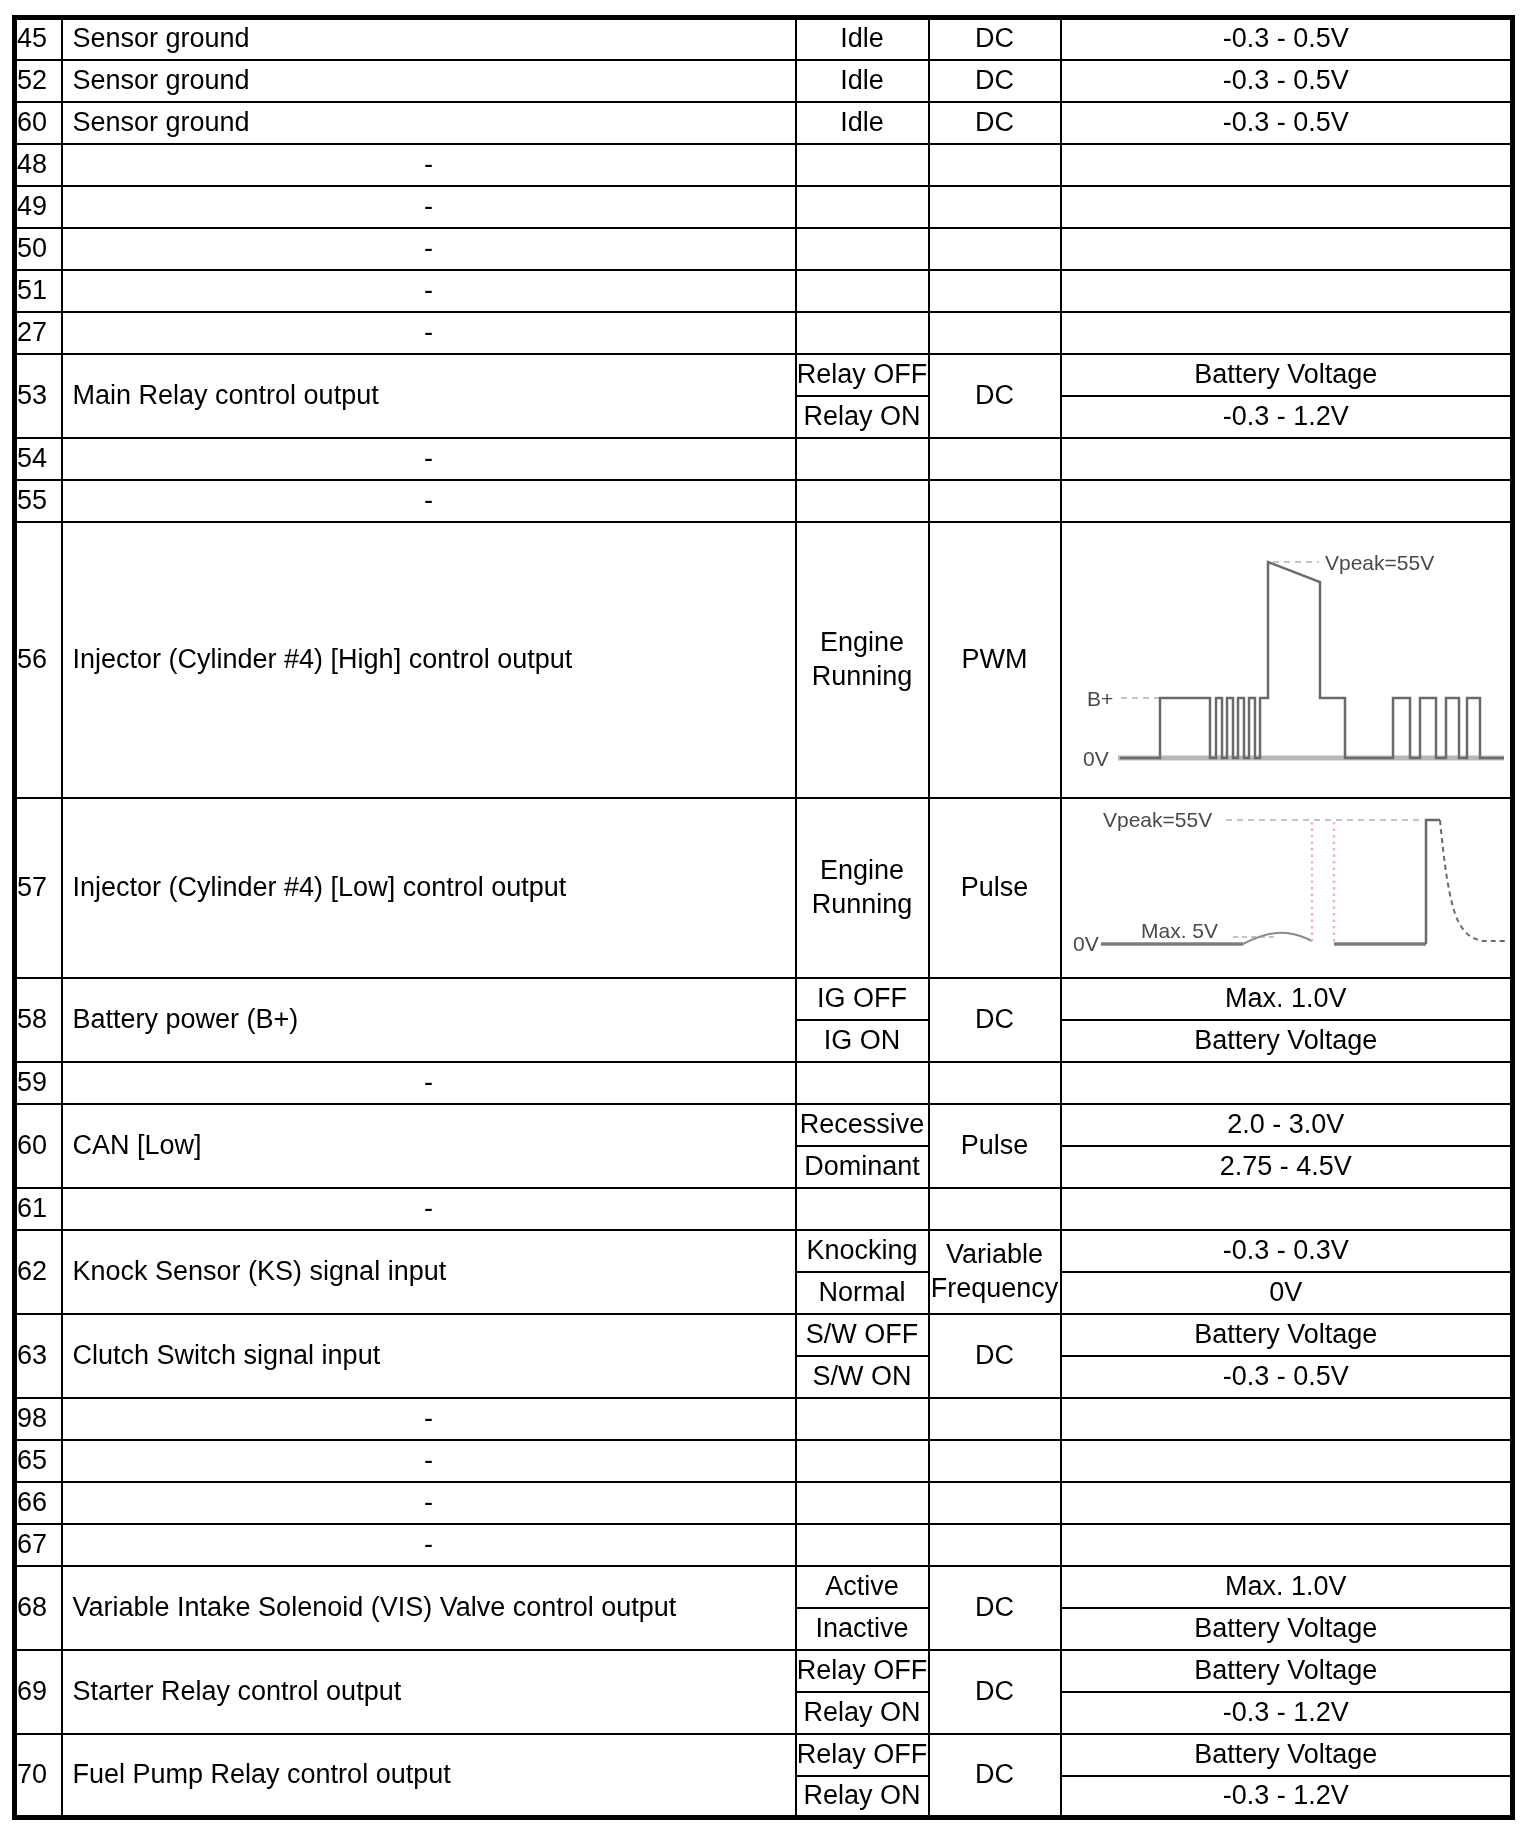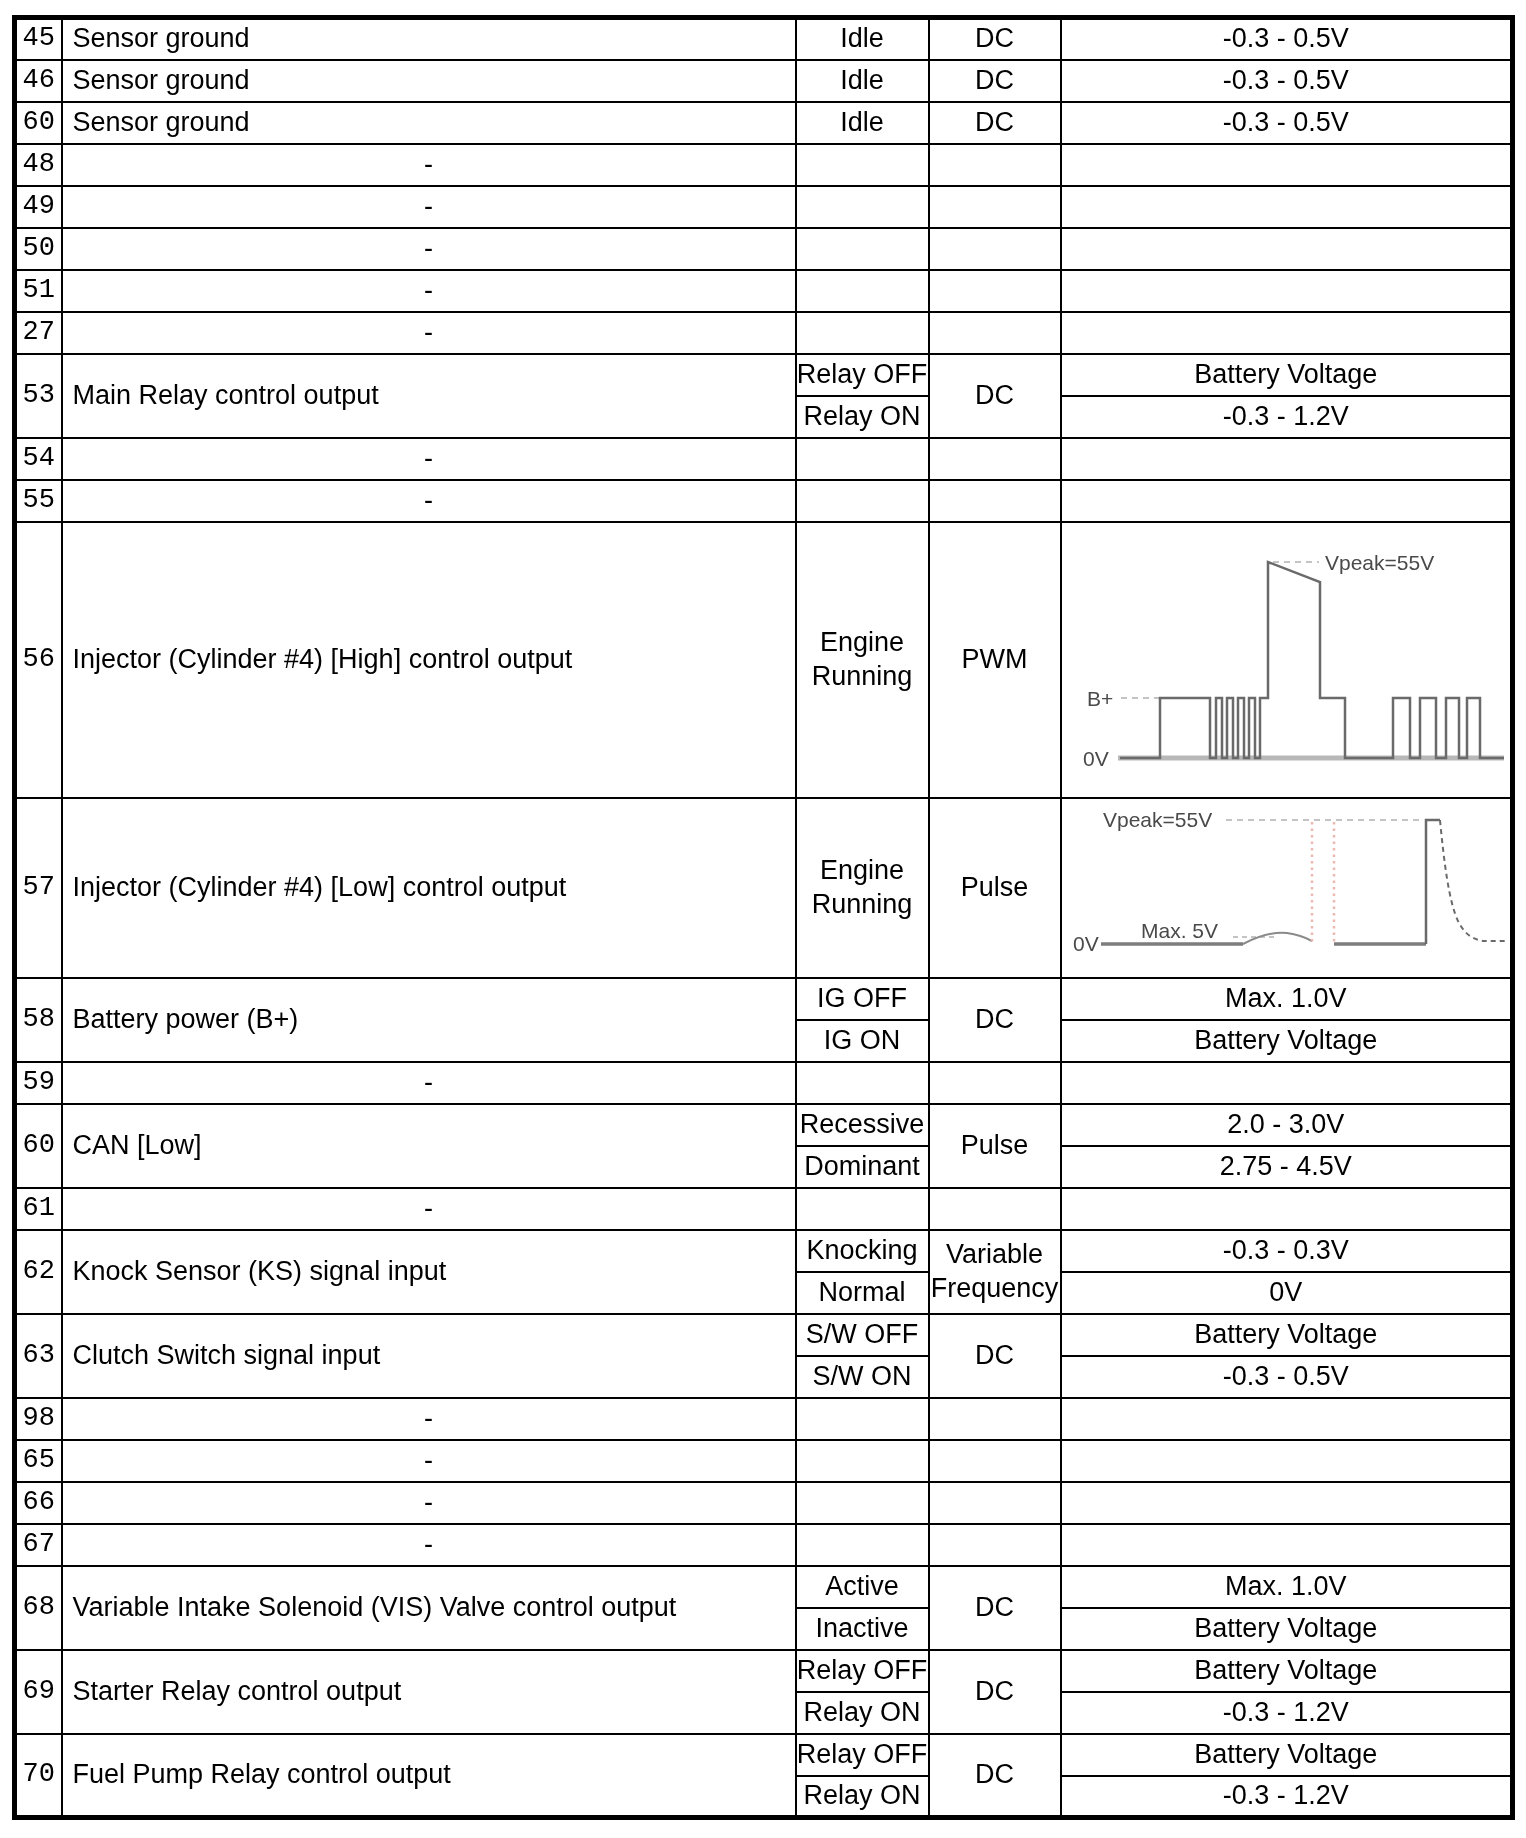--- a/index.html
+++ b/index.html
@@ -2,21 +2,21 @@
 <html><head>
 <meta charset="utf-8">
 <style>
   html,body{margin:0;padding:0;background:#ffffff;}
   body{width:1526px;height:1838px;position:relative;font-family:"Liberation Sans",sans-serif;color:#000;}
   table.spec{border-collapse:collapse;table-layout:fixed;position:absolute;left:12px;top:15px;width:1498px;border:5px solid #000;background:#fff;}
   td{border:2px solid #000;padding:0;vertical-align:middle;font-size:27px;line-height:1.25;overflow:hidden;}
   tr.r42{height:42px;}
   tr.r276{height:276px;}
   tr.r180{height:180px;}
-  td.pin{text-align:center;font-family:Liberation Mono, monospace;}
+  td.pin{}
   td.desc{text-align:left;padding-left:10px;padding-right:6px;}
   td.c{text-align:center;}
   td.wave{padding:0;}
   td.wave svg{display:block;margin:0 auto;}
   .wv-label{font-size:21px;fill:#4a4a4a;font-family:"Liberation Sans",sans-serif;}
 </style>
 </head>
 <body>
 
 <table class="spec">
@@ -31,21 +31,21 @@
 
   <tr class="r42">
     <td class="pin">45</td>
     <td class="desc">Sensor ground</td>
     <td class="c">Idle</td>
     <td class="c">DC</td>
     <td class="c">-0.3 - 0.5V</td>
   </tr>
 
   <tr class="r42">
-    <td class="pin">46</td>
+    <td class="pin">52</td>
     <td class="desc">Sensor ground</td>
     <td class="c">Idle</td>
     <td class="c">DC</td>
     <td class="c">-0.3 - 0.5V</td>
   </tr>
 
   <tr class="r42">
     <td class="pin">60</td>
     <td class="desc">Sensor ground</td>
     <td class="c">Idle</td>

